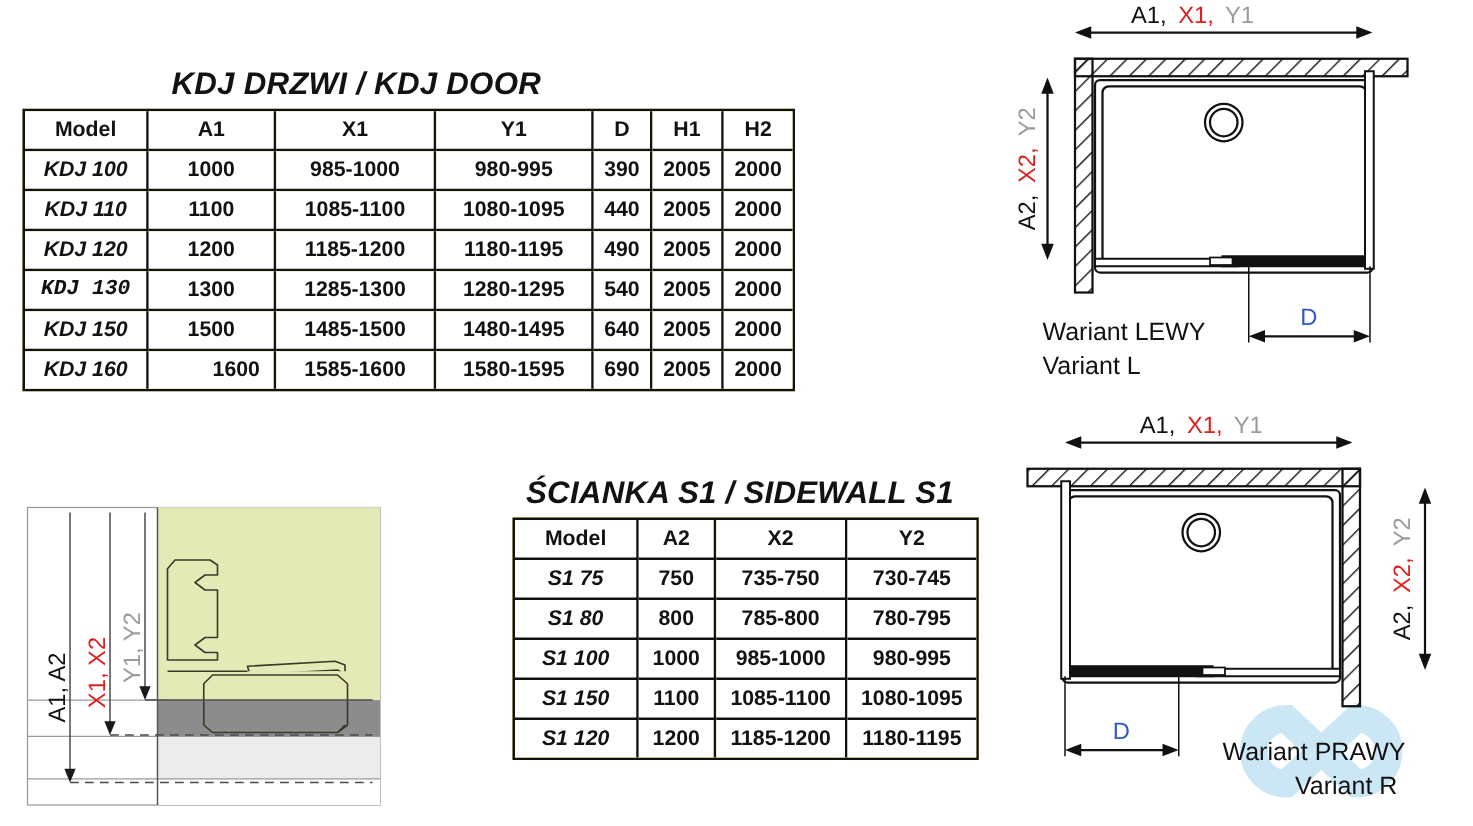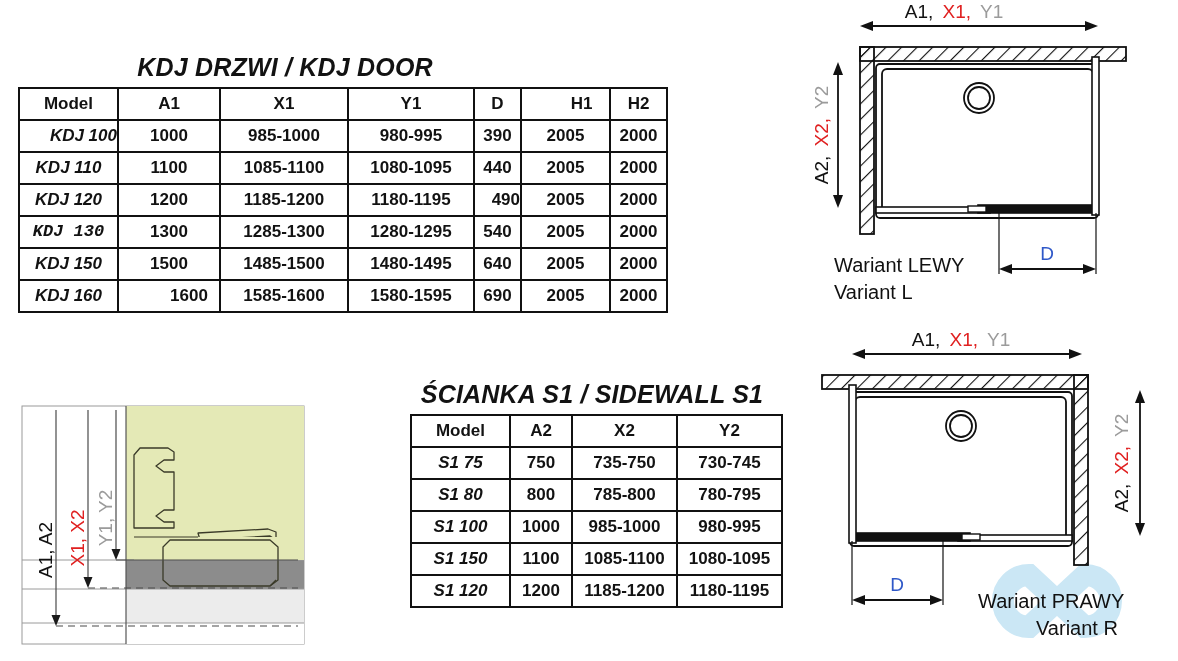--- a/index.html
+++ b/index.html
@@ -60,27 +60,27 @@
 
 <div class="abs" style="left:18px;top:87px;">
   <table class="spec" id="door-table">
     <thead>
         <tr>
           <th class="m" style="width: 97px;">Model</th>
           <th style="width: 60px;">A1</th>
           <th class="hdr-red" style="width: 126px;">X1</th>
           <th class="hdr-grey" style="width: 124px;">Y1</th>
           <th class="hdr-blue" style="width: 45px;">D</th>
-          <th style="width: 55px; padding-left: 32px;">H1</th>
+          <th style="width: 55px;">H1</th>
           <th style="width: 55px;">H2</th>
         </tr>
       </thead>
     <tbody>
         <tr>
-          <td class="model" style="width: 97px; text-align: right;">KDJ 100</td>
+          <td class="model" style="width: 97px;">KDJ 100</td>
           <td style="width: 60px;">1000</td>
           <td style="width: 126px;">985-1000</td>
           <td style="width: 124px;">980-995</td>
           <td style="width: 45px;">390</td>
           <td style="width: 55px;">2005</td>
           <td style="width: 55px;">2000</td>
         </tr>
         <tr>
           <td class="model" style="width: 97px;">KDJ 110</td>
           <td style="width: 60px;">1100</td>
@@ -88,21 +88,21 @@
           <td style="width: 124px;">1080-1095</td>
           <td style="width: 45px;">440</td>
           <td style="width: 55px;">2005</td>
           <td style="width: 55px;">2000</td>
         </tr>
         <tr>
           <td class="model" style="width: 97px;">KDJ 120</td>
           <td style="width: 60px;">1200</td>
           <td style="width: 126px;">1185-1200</td>
           <td style="width: 124px;">1180-1195</td>
-          <td style="width: 45px; text-align: right;">490</td>
+          <td style="width: 45px;">490</td>
           <td style="width: 55px;">2005</td>
           <td style="width: 55px;">2000</td>
         </tr>
         <tr>
           <td class="model" style="width: 97px; font-family: Liberation Mono, monospace;">KDJ 130</td>
           <td style="width: 60px;">1300</td>
           <td style="width: 126px;">1285-1300</td>
           <td style="width: 124px;">1280-1295</td>
           <td style="width: 45px;">540</td>
           <td style="width: 55px;">2005</td>

